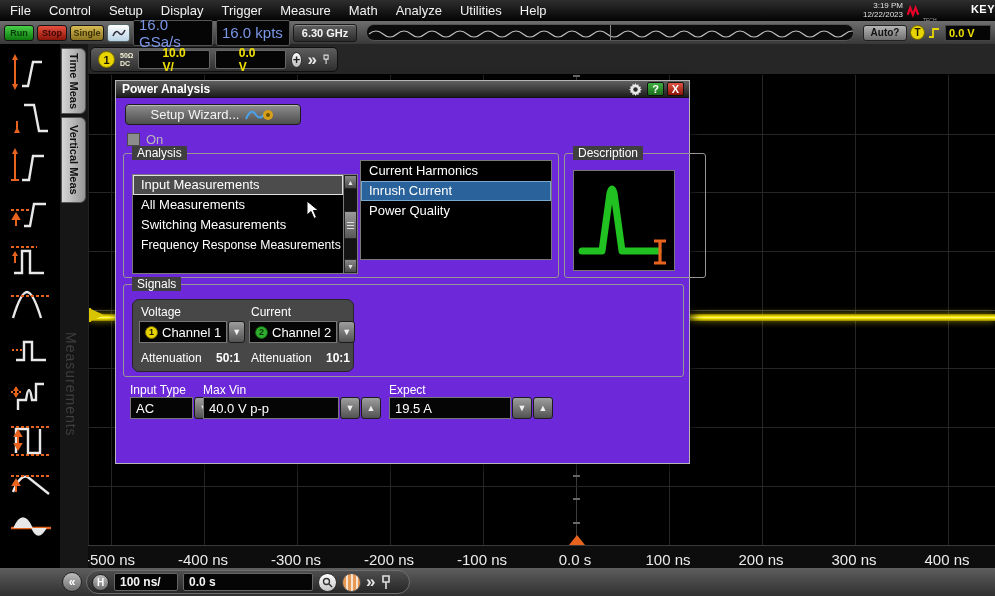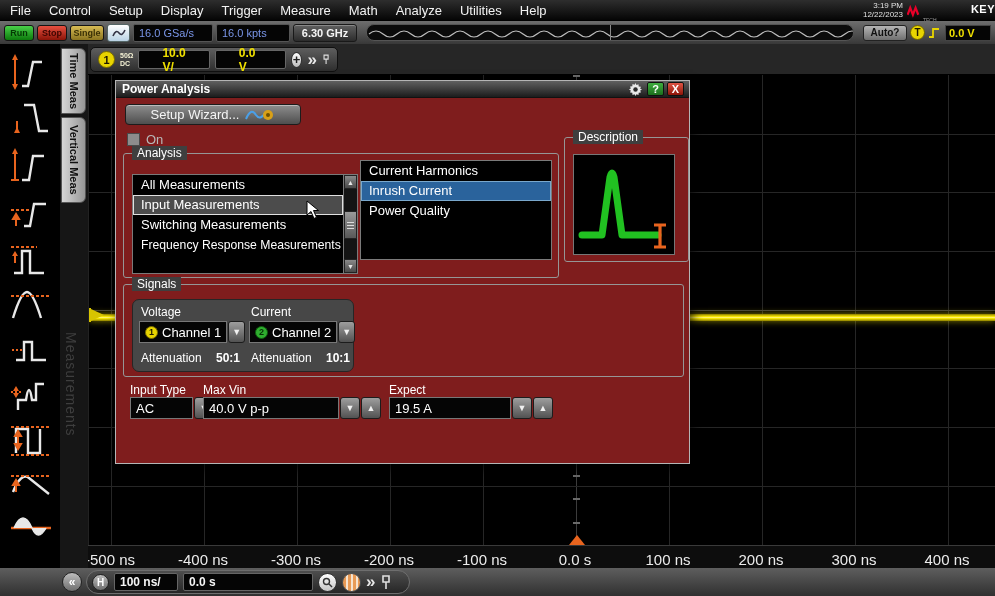--- a/index.html
+++ b/index.html
@@ -27,21 +27,21 @@
     background:linear-gradient(#6e6e6e,#383838); display:flex; align-items:center;
     gap:3px; padding:0 4px; z-index:30; }
   .tbtn { height:16px; border:1px solid #141414; border-radius:3px; font-size:9px;
     font-weight:bold; display:flex; align-items:center; justify-content:center; padding:0 4px;}
   .run    { background:linear-gradient(#49d049,#0c7a0c); color:#053a05; width:30px;}
   .stop   { background:linear-gradient(#e85040,#8a1408); color:#3d0500; width:30px;}
   .single { background:linear-gradient(#d8bc55,#8a7420); color:#3a3005; width:34px;}
   .snap   { width:23px; height:18px; background:linear-gradient(#ffffff,#b9d2e4);
     border:1px solid #566; border-radius:3px; display:flex; align-items:center; justify-content:center;}
   .dfield { background:#050505; border:1px solid #555; border-radius:2px; height:18px;
-    display:flex; align-items:center; padding:4px 5px; font-size:11px; }
+    display:flex; align-items:center; padding:12px 5px; font-size:15px; }
   .blue  { color:#7a96e8; }
   .bw { width:64px; height:18px; background:linear-gradient(#606060,#2c2c2c);
     border:1px solid #191919; box-shadow:inset 0 1px 0 #888; border-radius:3px;
     color:#f5f5f5; font-size:11px; font-weight:bold; display:flex; align-items:center; justify-content:center;}
   .preview { flex:1; height:17px; margin:0 6px; background:#0b0b0b; border:1px solid #555;
     border-radius:8px; position:relative; overflow:hidden;}
   .preview .ctick { position:absolute; left:50%; top:0; width:1px; height:100%; background:#8a8a8a;}
   .autob { width:44px; height:16px; background:linear-gradient(#b5b5b5,#6f6f6f);
     border:1px solid #222; border-radius:3px; color:#101010; font-size:10px; font-weight:bold;
     display:flex; align-items:center; justify-content:center;}
@@ -109,21 +109,21 @@
     display:flex; align-items:center; gap:5px; padding:0 5px;}
   .hfield { background:#050505; border:1px solid #666; border-radius:2px; height:18px;
     color:#f5f5f5; font-size:12px; font-weight:bold; display:flex; align-items:center; padding:0 5px;}
   .zoomc { width:19px; height:19px; border-radius:50%; background:linear-gradient(#fff,#c5c5c5);
     border:1px solid #333; display:flex; align-items:center; justify-content:center;}
   .delayc { width:19px; height:19px; border-radius:50%; border:1px solid #555;
     background:repeating-linear-gradient(90deg,#e89a55 0 3px,#f6e3cf 3px 5px);}
 
   
   .dialog { position:absolute; left:115px; top:80px; width:575px; height:384px;
-    background:#7f1d1d; border:1px solid #b5b5b5; box-shadow:3px 4px 10px rgba(0,0,0,.75); z-index:20;}
+    background:#6d28d9; border:1px solid #b5b5b5; box-shadow:3px 4px 10px rgba(0,0,0,.75); z-index:20;}
   .dtitle { position:relative; height:17px; background:linear-gradient(#606060,#1c1c1c);
     display:flex; align-items:center; border-bottom:1px solid #111;}
   .dtitle .ttext { color:#fff; font-size:12px; font-weight:bold; padding-left:6px; flex:1;}
   .titlebtn { width:17px; height:14px; border-radius:2px; font-size:11px; font-weight:bold;
     display:flex; align-items:center; justify-content:center; margin-right:3px; border:1px solid #111;}
   .helpb { background:linear-gradient(#3fae3f,#1c6e1c); color:#fff; }
   .closeb { background:linear-gradient(#e05545,#8c1408); color:#fff; }
   .dbtn { background:linear-gradient(#8e8e8e,#4e4e4e); border:1px solid #1c1c1c; border-radius:4px;
     box-shadow:inset 0 1px 0 #bbb; color:#f5f5f5; font-size:13px; display:flex;
     align-items:center; justify-content:center; }
@@ -376,38 +376,38 @@
           <circle cx="23" cy="8" r="2" fill="#6e5000"></circle>
       </svg>
     </div>
 
     <div class="chkbox" style="left:11px; top:52px"></div>
     <span class="lab12" style="left:30px; top:51px; color:#b8b8b8; font-size:13px">On</span>
 
     <div class="grp" style="left:7px; top:72px; width:436px; height:125px">
       <span class="legend">Analysis</span>
       <div class="list" style="left:8px; top:20px; width:212px; height:100px">
+        <div class="lrow selg">Input Measurements</div>
         <div class="lrow">All Measurements</div>
-        <div class="lrow selg">Input Measurements</div>
         <div class="lrow">Switching Measurements</div>
         <div class="lrow" style="font-size:12.2px">Frequency Response Measurements</div>
       </div>
       <div class="sbar" style="left:220px; top:20px; height:100px">
         <div class="sbtn" style="top:0">▲</div>
         <div class="sthumb"></div>
         <div class="sbtn" style="bottom:0">▼</div>
       </div>
       <div class="list" style="left:236px; top:6px; width:192px; height:100px">
         <div class="lrow">Current Harmonics</div>
         <div class="lrow selb">Inrush Current</div>
         <div class="lrow">Power Quality</div>
       </div>
     </div>
 
-    <div class="grp" style="left:448px; top:56px; width:125px; height:125px">
+    <div class="grp" style="left:448px; top:72px; width:142px; height:125px">
       <span class="legend">Description</span>
       <div style="position:absolute; left:8px; top:16px; width:102px; height:101px; background:#000; border:1px solid #777">
         <svg width="100" height="99" viewBox="0 0 100 99">
           <path d="M8,80 h20 l8,-58 q2,-8 4,0 l8,58 h36" fill="none" stroke="#21c121" stroke-width="7" stroke-linejoin="round" stroke-linecap="round"></path>
           <path d="M86,70 v22 M80,70 h12 M80,92 h12" stroke="#e8641e" stroke-width="3.2"></path>
         </svg>
       </div>
     </div>
 
     <div class="grp" style="left:7px; top:203px; width:561px; height:93px">

